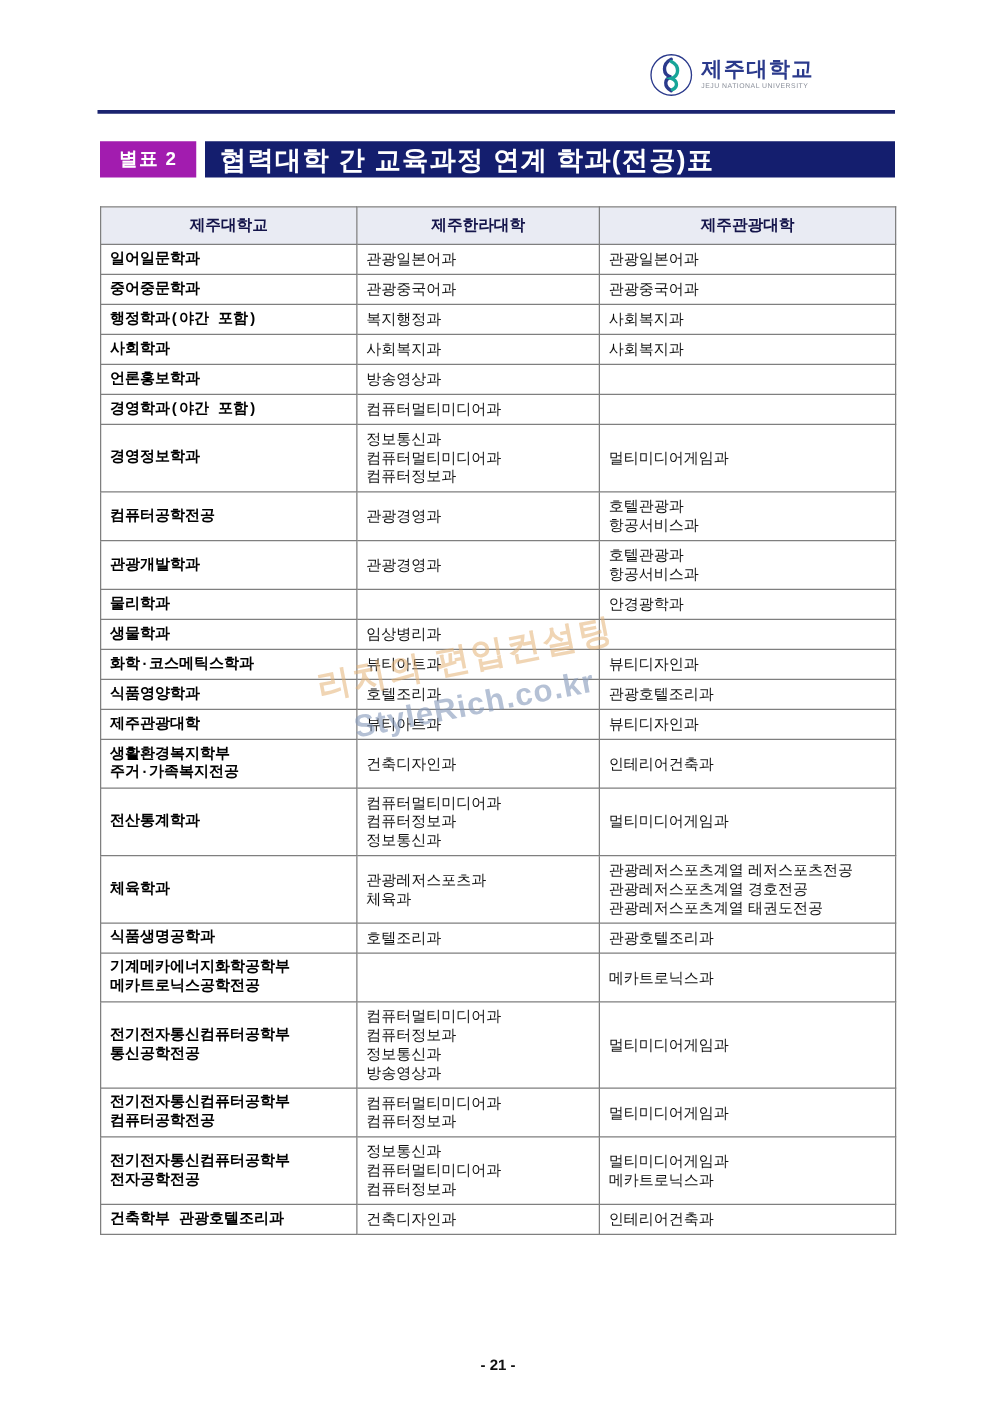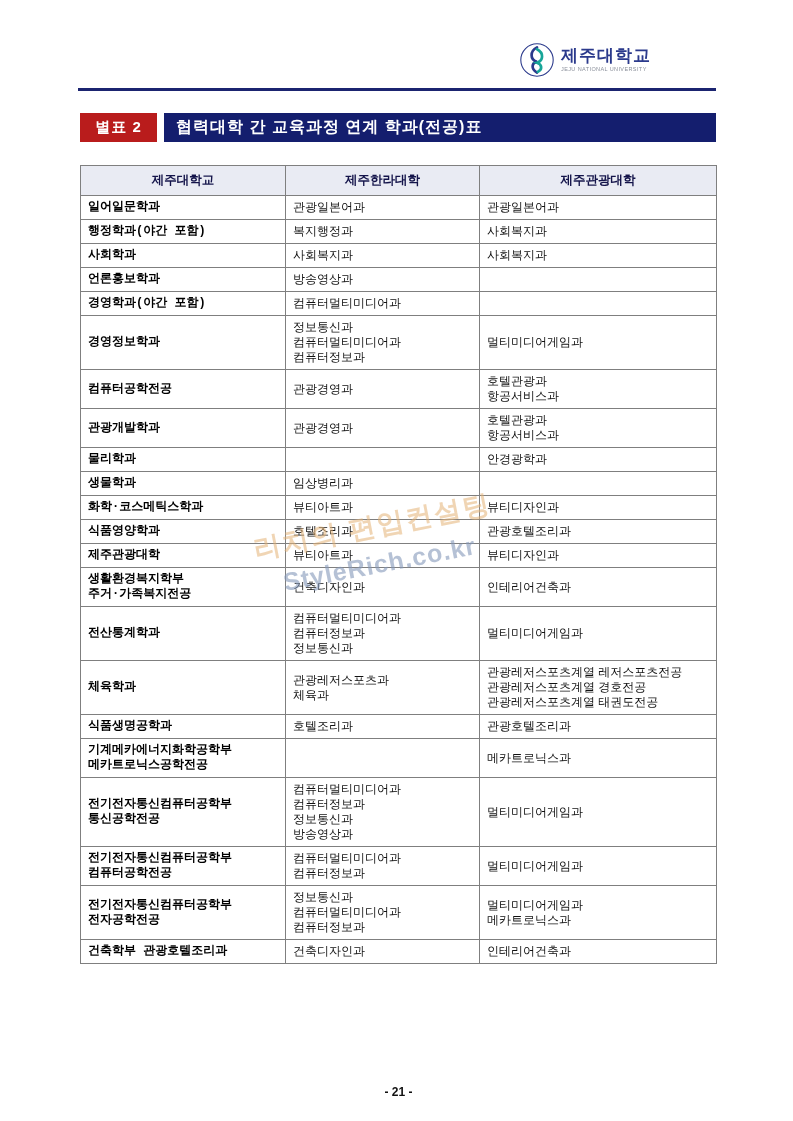--- a/index.html
+++ b/index.html
@@ -52,36 +52,36 @@
   
   .heading-row {
     position: absolute;
     top: 113px;
     left: 80px;
     width: 636px;
     display: flex;
     gap: 7px;
   }
   .heading-label {
-    background: #b91c1c;
+    background: #a21caf;
     color: #ffffff;
     font-weight: bold;
     font-size: 15px;
     width: 77px;
     height: 29px;
     display: flex;
     align-items: center;
     justify-content: center;
     letter-spacing: 1px;
   }
   .heading-title {
     background: #141e6e;
     color: #ffffff;
     font-weight: bold;
-    font-size: 16px;
+    font-size: 21px;
     flex: 1;
     height: 29px;
     display: flex;
     align-items: center;
     padding-left: 12px;
     letter-spacing: 1px;
   }
 
   
   .dept-table {
@@ -187,20 +187,25 @@
           <th>제주관광대학</th>
         </tr>
     </thead>
     <tbody>
         <tr>
           <td class="col1">일어일문학과</td>
           <td>관광일본어과</td>
           <td>관광일본어과</td>
         </tr>
         <tr>
+          <td class="col1">중어중문학과</td>
+          <td>관광중국어과</td>
+          <td>관광중국어과</td>
+        </tr>
+        <tr>
           <td class="col1">행정학과(야간  포함)</td>
           <td>복지행정과</td>
           <td>사회복지과</td>
         </tr>
         <tr>
           <td class="col1">사회학과</td>
           <td>사회복지과</td>
           <td>사회복지과</td>
         </tr>
         <tr>

